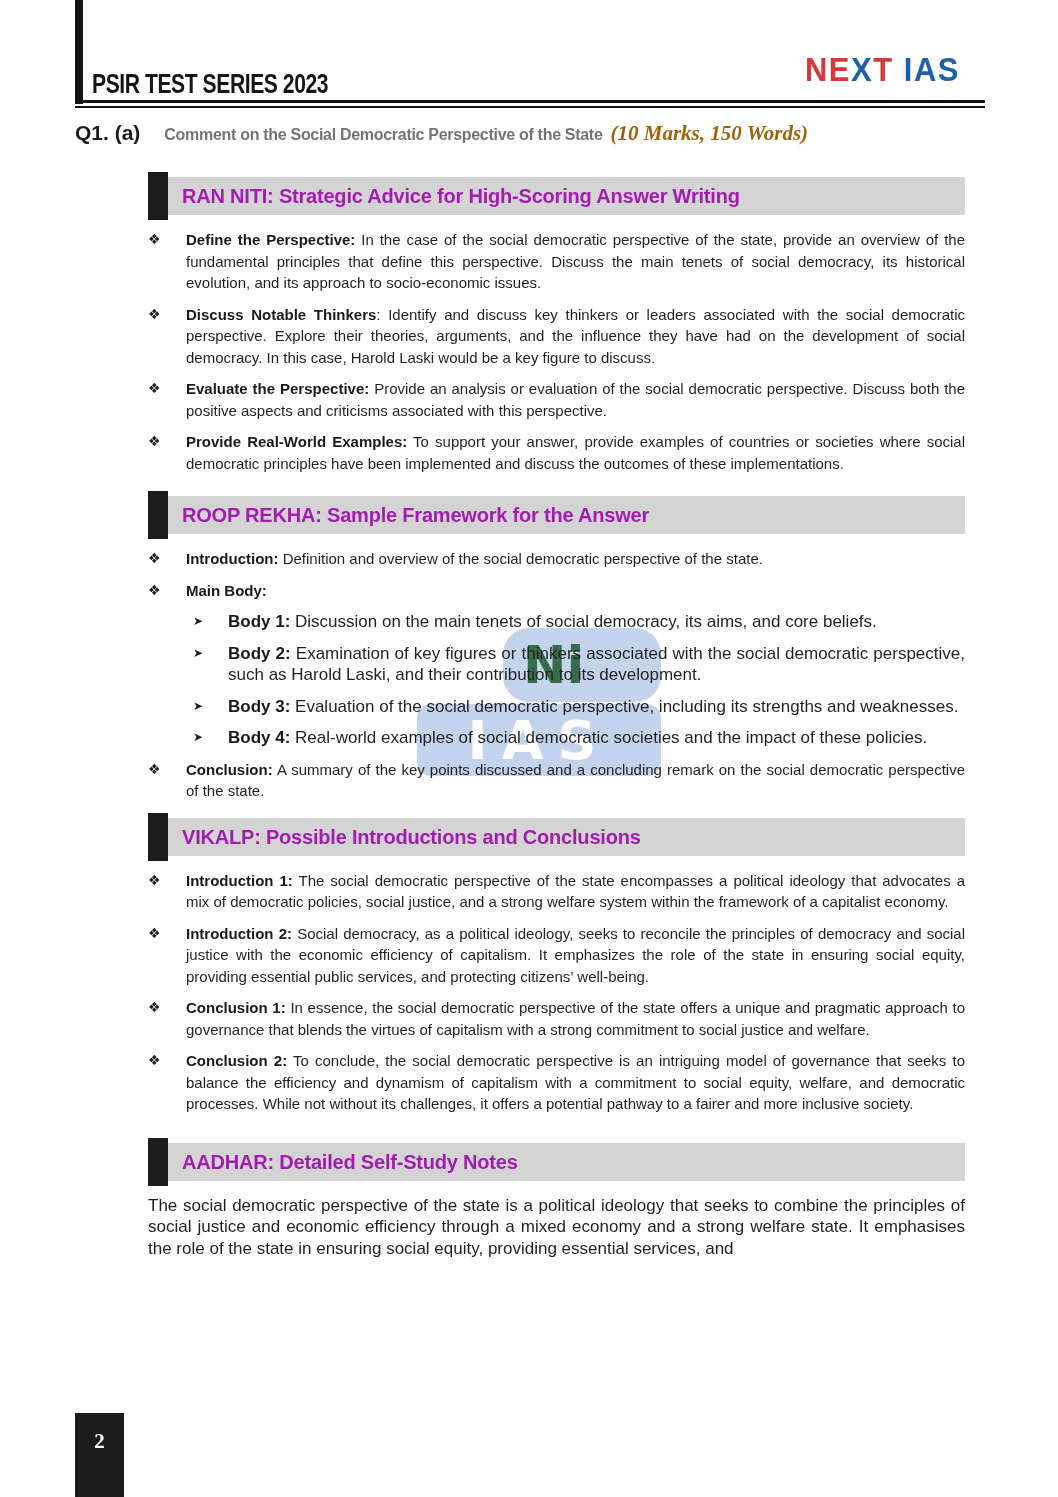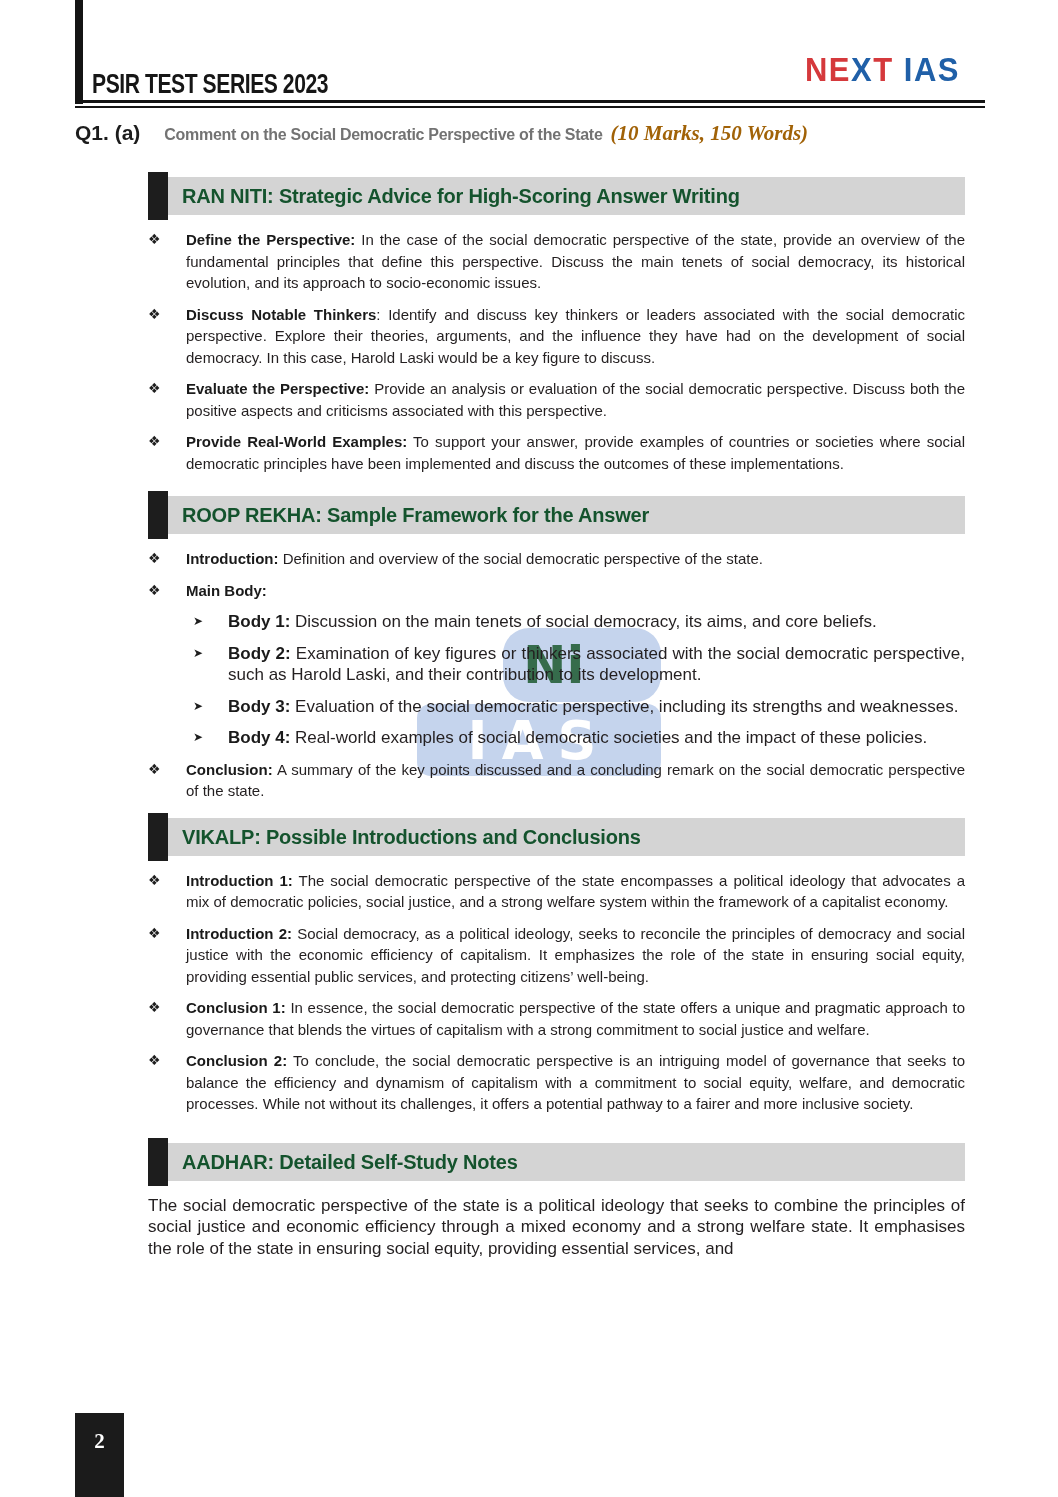--- a/index.html
+++ b/index.html
@@ -48,21 +48,21 @@
     color:#ffffff; font-size:54px; font-weight:900; display:flex; align-items:center; justify-content:center;
     letter-spacing:14px; font-family:"DejaVu Sans", sans-serif;
   }
 
   
   .content { position:absolute; left:148px; top:177px; width:817px; z-index:1; }
 
   .section-header { position:relative; background:#d4d4d4; height:38px; }
   .section-header .tab { position:absolute; left:0; top:-5px; width:20px; height:48px; background:#1d1d1d; }
   .section-header .stitle {
-    margin-left:34px; line-height:38px; font-size:20px; font-weight:bold; color:#14532d; letter-spacing:-0.2px;
+    margin-left:34px; line-height:38px; font-size:20px; font-weight:bold; color:#a21caf; letter-spacing:-0.2px;
   }
   .mt22 { margin-top:22px; }
   .mt16 { margin-top:16px; }
   .mt28 { margin-top:28px; }
 
   .blist { margin-top:14px; }
   .bullet { display:flex; margin-bottom:10px; }
   .bullet .glyph { flex:none; width:38px; font-size:14px; padding-top:2px; color:#1e1e1e; }
   .bullet .btxt  { flex:1; font-size:15px; line-height:21.5px; text-align:justify; text-align-last:left; }
   .btxt b { color:#1a1a1a; }

